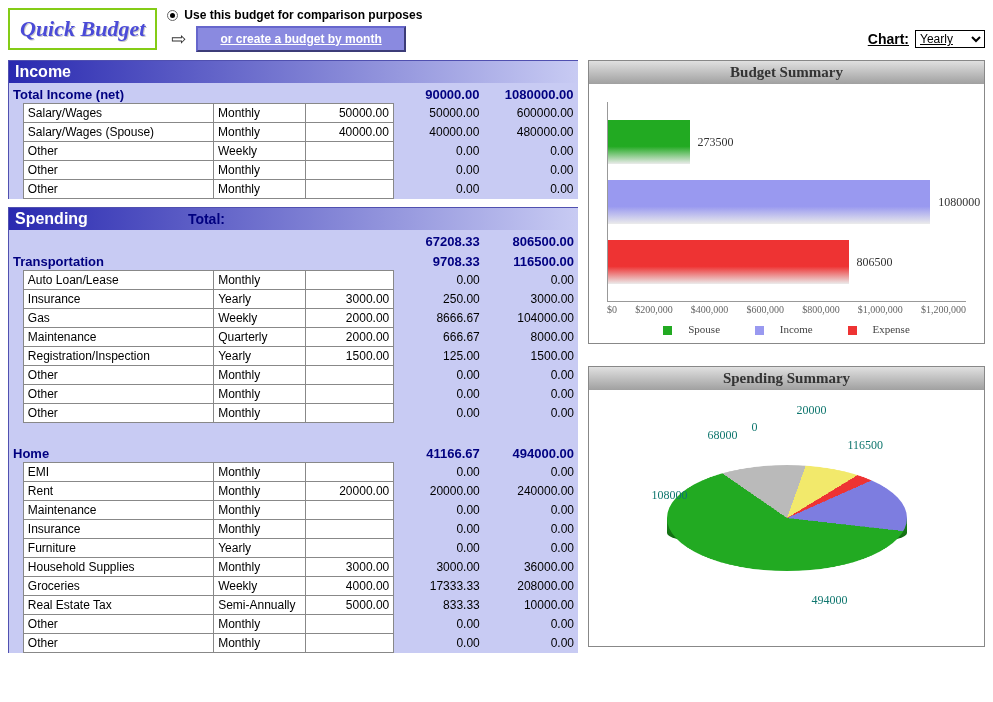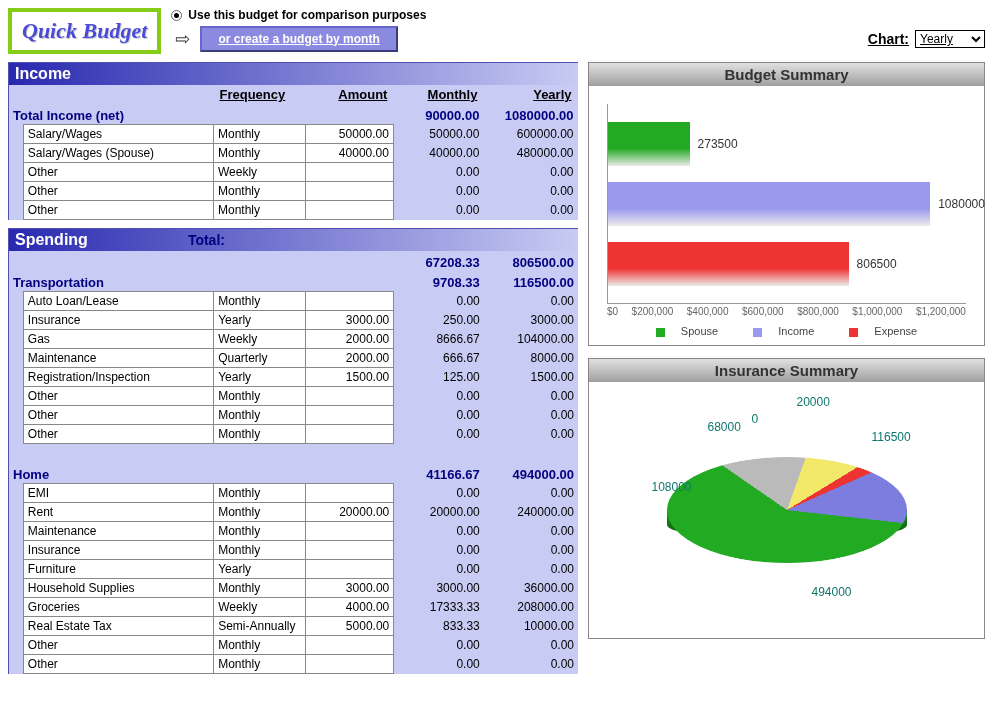--- a/index.html
+++ b/index.html
@@ -5,39 +5,39 @@
   * { box-sizing: border-box; }
   body {
     margin: 0; padding: 8px;
     font-family: Arial, Helvetica, sans-serif;
     font-size: 12px;
     background: #fff;
     color: #000;
   }
   .top-row { display: flex; align-items: flex-start; gap: 10px; }
   .logo {
-    border: 4px solid #84cc16;
+    border: 2px solid #84cc16;
     background: #fff;
     padding: 6px 10px;
     font-family: "Comic Sans MS", cursive;
     font-size: 22px;
     font-weight: bold;
     font-style: italic;
     color: #4b4bd8;
     text-shadow: 1px 1px 0 #ccc;
   }
   .comp-row { display: flex; align-items: center; gap: 6px; font-weight: bold; font-size: 12px; }
   .radio { width: 11px; height: 11px; border: 1px solid #666; border-radius: 50%; display: inline-flex; align-items: center; justify-content: center; background: #fff; }
   .radio .dot { width: 5px; height: 5px; background: #000; border-radius: 50%; }
   .arrow-icon { font-size: 18px; color: #333; margin: 0 4px; }
   .link-btn {
     background: #8a8ae0;
     border: 2px outset #6666cc;
     color: #fff; font-weight: bold;
-    padding: 4px 16px; font-size: 12px;
+    padding: 4px 22px; font-size: 12px;
     text-decoration: underline;
     cursor: pointer;
   }
   .sub-row { display: flex; align-items: center; gap: 6px; margin-top: 4px; }
   .chart-sel { margin-left: auto; display: flex; align-items: center; gap: 6px; font-weight: bold; font-size: 14px; text-decoration: underline; }
   .chart-sel select { border: 1px solid #000; font-size: 12px; min-width: 70px; background: #fff; }
 
   .main { display: flex; gap: 10px; margin-top: 8px; align-items: flex-start; }
   .left { flex: 0 0 570px; }
   .right { flex: 1; }
@@ -59,21 +59,21 @@
   td.name-cell { background: #fff; border: 1px solid #888; padding: 1px 5px; }
   td.indent-cell { width: 14px; }
   td.freq-cell { background: #fff; border: 1px solid #888; padding: 1px 5px; }
   td.amt-cell { background: #fff; border: 1px solid #888; padding: 1px 5px; text-align: right; }
   td.calc-cell { text-align: right; padding-right: 6px; }
   tr.group-row td { font-weight: bold; color: #000080; font-size: 13px; padding-top: 4px; }
   tr.group-row td.calc-cell { color: #000080; }
   .gap-row td { height: 8px; }
 
   
-  .chart-box { border: 1px solid #888; margin-bottom: 12px; }
+  .chart-box { border: 1px solid #888; margin-bottom: 22px; font-family: Liberation Serif, serif; }
   .chart-title {
     background: linear-gradient(to bottom, #e0e0e0, #a0a0a0);
     text-align: center; font-weight: bold; font-size: 15px; color: #333;
     padding: 3px 0;
   }
   .chart-body { background: #fff; padding: 8px; position: relative; }
 
   
   .bar-axis { position: relative; height: 200px; margin: 10px 10px 0 10px; border-left: 1px solid #999; border-bottom: 1px solid #999; }
   .bar { position: absolute; height: 44px; background: linear-gradient(to bottom, var(--c) 0%, var(--c) 60%, rgba(0,0,0,.08) 100%); }
@@ -134,28 +134,20 @@
       <table class="budget">
         <colgroup>
           <col style="width:14px">
             <col style="width:186px">
             <col style="width:90px">
             <col style="width:86px">
             <col style="width:88px">
             <col style="width:92px">
         </colgroup>
         <tbody>
-            <tr>
-          <th></th>
-              <th></th>
-          <th class="left-th">Frequency</th>
-          <th class="right-th">Amount</th>
-          <th class="right-th">Monthly</th>
-          <th class="right-th">Yearly</th>
-        </tr>
         <tr class="group-row">
           <td colspan="2">Total Income (net)</td>
           <td></td>
               <td></td>
           <td class="calc-cell">90000.00</td>
           <td class="calc-cell">1080000.00</td>
         </tr>
         </tbody>
           <tbody id="income-rows">
             <tr>
@@ -417,26 +409,26 @@
           </div>
         <div class="legend">
           <span><span class="sw" style="background:#22aa22"></span><span>Spouse</span></span>
           <span><span class="sw" style="background:#9999f0"></span><span>Income</span></span>
           <span><span class="sw" style="background:#ee3333"></span><span>Expense</span></span>
         </div>
       </div>
     </div>
 
     <div class="chart-box">
-      <div class="chart-title">Insurance Summary</div>
+      <div class="chart-title">Spending Summary</div>
       <div class="chart-body">
         <div class="pie-wrap" id="pie-wrap">
           <div class="pie-side"></div>
           <div class="pie" id="pie" style="background: conic-gradient(from 50deg, rgb(125, 125, 224) 0deg, rgb(125, 125, 224) 52.0025deg, rgb(34, 170, 34) 52.0025deg, rgb(34, 170, 34) 272.511deg, rgb(186, 186, 186) 272.511deg, rgb(186, 186, 186) 320.719deg, rgb(242, 233, 107) 320.719deg, rgb(242, 233, 107) 351.073deg, rgb(255, 255, 255) 351.073deg, rgb(255, 255, 255) 351.073deg, rgb(238, 51, 51) 351.073deg, rgb(238, 51, 51) 360deg);"></div>
-        <div class="pie-lbl" style="left: 230px; top: 40px;">116500</div>
+        <div class="pie-lbl" style="left: 206px; top: 40px;">116500</div>
             <div class="pie-lbl" style="left: 170px; top: 195px;">494000</div>
             <div class="pie-lbl" style="left: 10px; top: 90px;">108000</div>
             <div class="pie-lbl" style="left: 66px; top: 30px;">68000</div>
             <div class="pie-lbl" style="left: 110px; top: 22px;">0</div>
             <div class="pie-lbl" style="left: 155px; top: 5px;">20000</div>
           </div>
       </div>
     </div>
   </div>
 </div>

